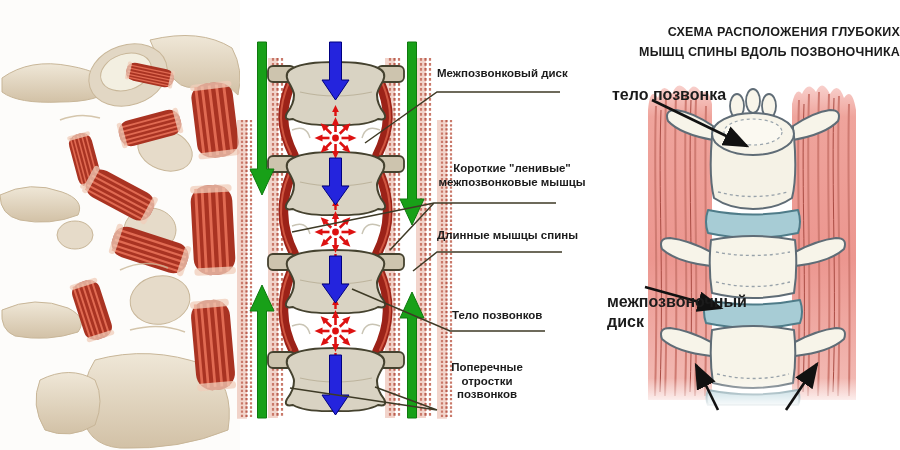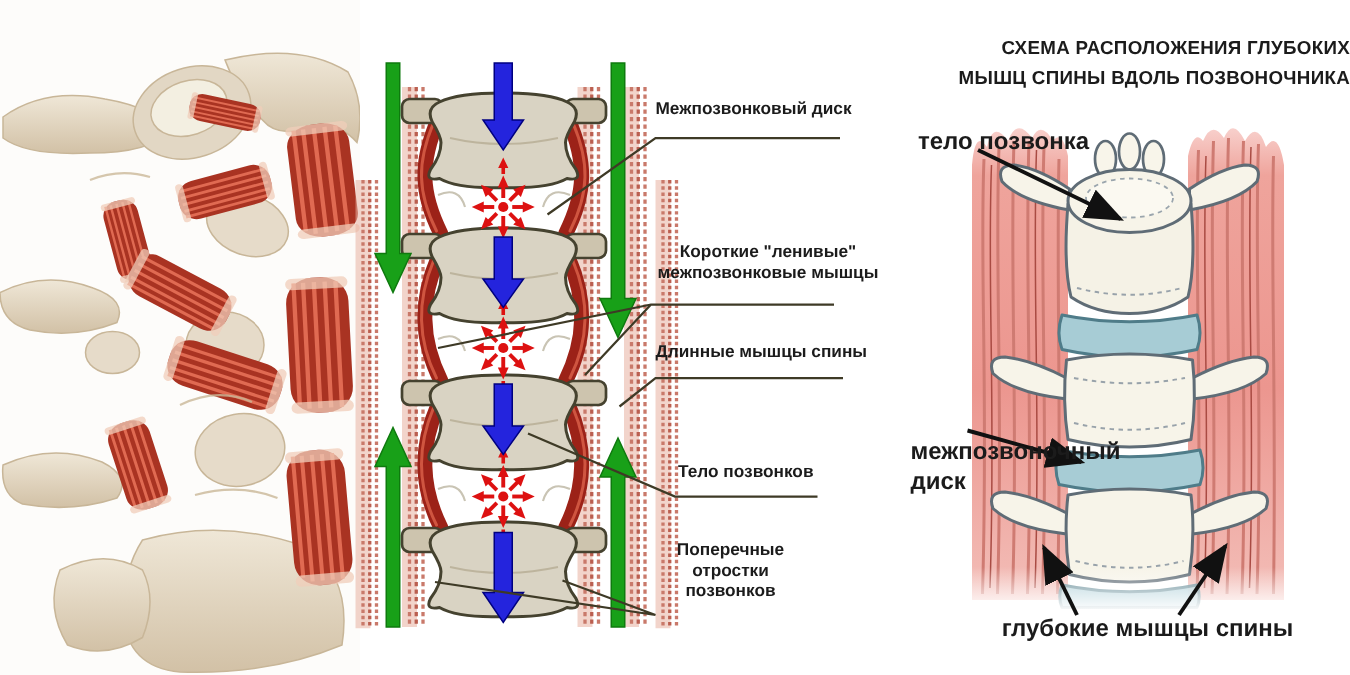--- a/index.html
+++ b/index.html
@@ -269,14 +269,13 @@
   <div class="lbl mid-lbl" id="lbl-trans">Поперечные
 отростки
 позвонков</div>
   <div class="lbl mid-lbl" id="lbl-body">Тело позвонков</div>
 
   <div class="lbl" id="r-title">СХЕМА РАСПОЛОЖЕНИЯ ГЛУБОКИХ
 МЫШЦ СПИНЫ ВДОЛЬ ПОЗВОНОЧНИКА</div>
   <div class="lbl r-lbl" id="r-body">тело позвонка</div>
   <div class="lbl r-lbl" id="r-disc">межпозвоночный
 диск</div>
-  <div class="lbl r-lbl" id="r-deep">глубокие мышцы спины</div>
 </div>
 
 </body></html>

